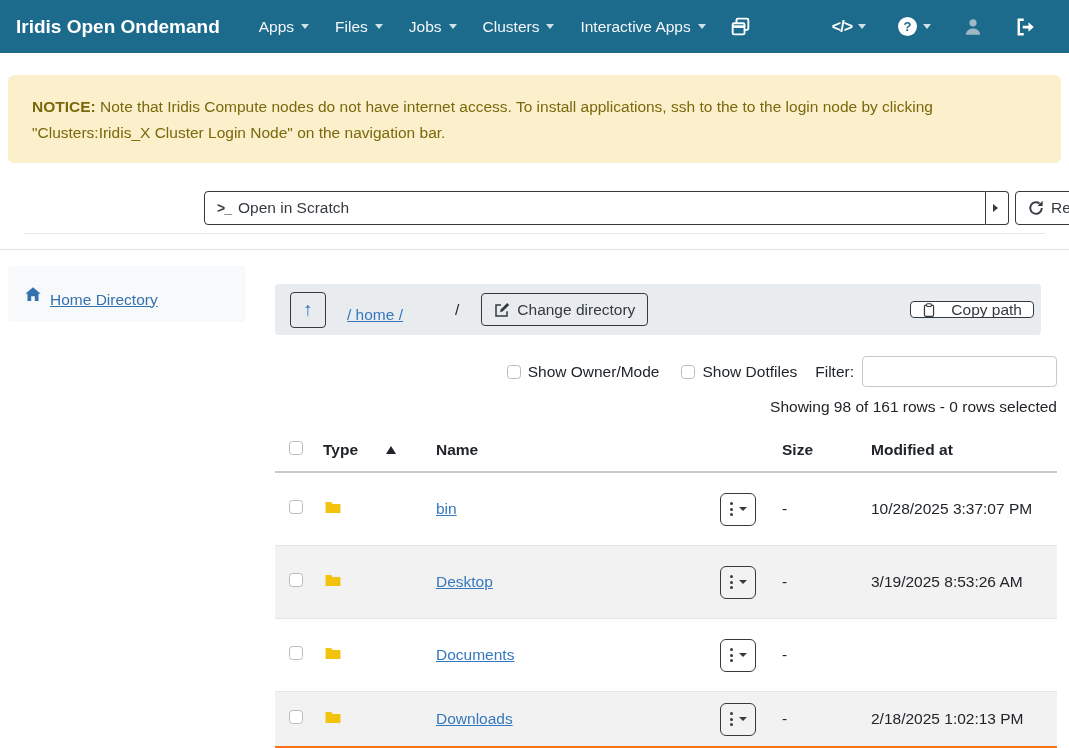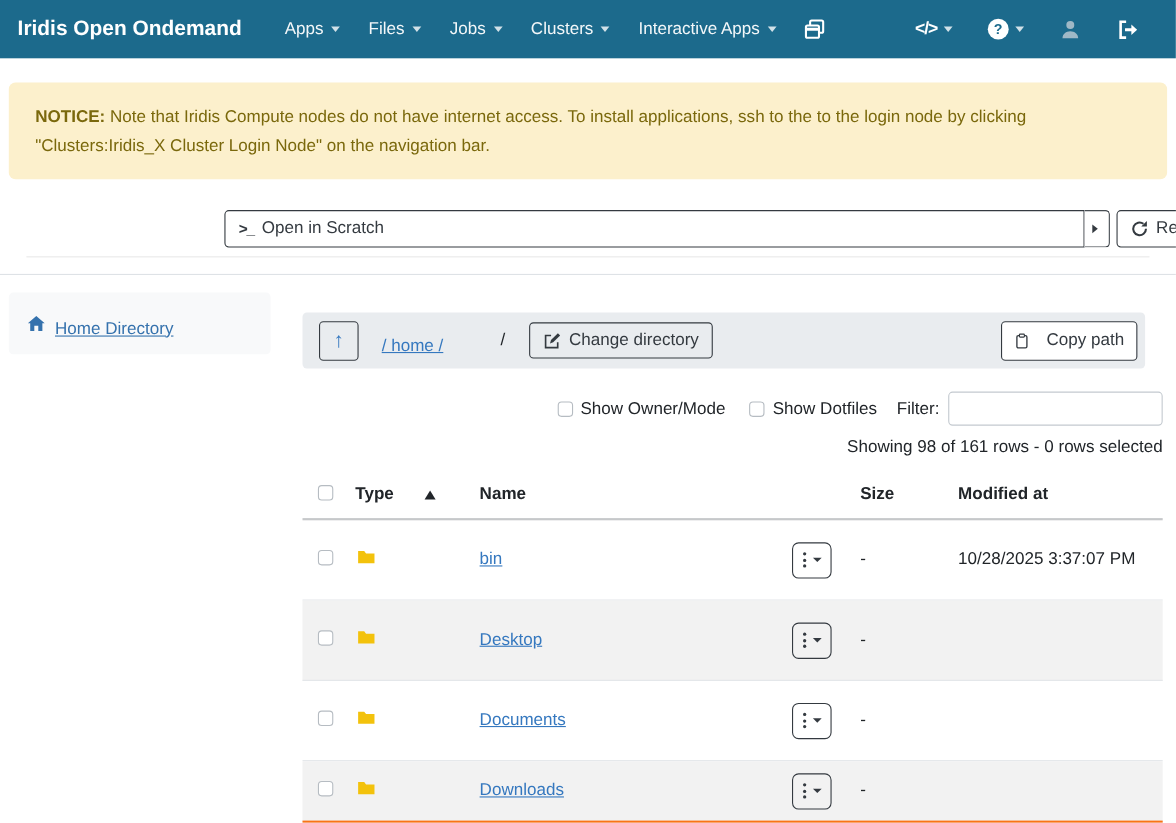--- a/index.html
+++ b/index.html
@@ -43,21 +43,21 @@
   .side-item { display:flex; align-items:center; gap:8px; height:40px; }
   .side-item a { color:#3572ad; }
   .main { margin-left:29px; width:782px; }
 
   
   .pathbar { margin-top:34px; width:766px; height:51px; background:#e9ecef; border-radius:4px; display:flex; align-items:center; padding:0 7px 0 15px; }
   .upbtn { width:36px; height:36px; border:1px solid #343a40; border-radius:4px; background:transparent; color:#3578bf; font-size:19px; font-weight:700; display:flex; align-items:center; justify-content:center; cursor:pointer; }
   .path-link { color:#3578bf; margin-left:21px; white-space:pre; }
   .path-sep { margin-left:52px; color:#212529; }
   .btn-chdir { margin-left:22px; height:33px; background:transparent; }
-  .btn-copypath { margin-left:auto; height:36px; background:#fff; padding:0 11px;gap:15px; }
+  .btn-copypath { margin-left:auto; height:17px; background:#fff; padding:0 11px;gap:15px; }
 
   
   .filterrow { margin-top:21px; display:flex; align-items:center; justify-content:flex-end; }
   .cbx { appearance:none; width:14px; height:14px; border:1px solid #b6bcc2; border-radius:3.5px; background:#fff; cursor:pointer; flex:none; }
   .cb-label { margin-left:7px; }
   .gap22 { width:22px; } .gap18 { width:18px; } .gap8 { width:8px; }
   .filter-input { width:195px; height:31px; border:1px solid #c3c9cf; border-radius:4px; padding:0 8px; font-size:15px; }
 
   .summary { text-align:right; margin-top:11px; }
 
@@ -259,20 +259,21 @@
           <button class="kebab">
             <span class="dots">
                 <i></i>
                 <i></i>
                 <i></i>
               </span>
             <i class="caret-dark"></i>
           </button>
         </span>
         <span>-</span>
+        <span class="mod-cell">3/19/2025 8:53:26 AM</span>
       </div>
 
       <div class="trow rowitem">
         <span><input type="checkbox" class="cbx" style=""></span>
         <span>
           <svg width="20" height="17" viewBox="0 0 16 16">
             <path d="M1 2.8h5.2l1.6 2H15v8.4H1z" fill="#f3c20c"></path>
           </svg>
         </span>
         <span><a href="#" class="name-link">Documents</a></span>
@@ -301,17 +302,18 @@
           <button class="kebab">
             <span class="dots">
                 <i></i>
                 <i></i>
                 <i></i>
               </span>
             <i class="caret-dark"></i>
           </button>
         </span>
         <span>-</span>
+        <span class="mod-cell">2/18/2025 1:02:13 PM</span>
       </div>
     </div>
 
   </div>
 </div>
 
 </body></html>

